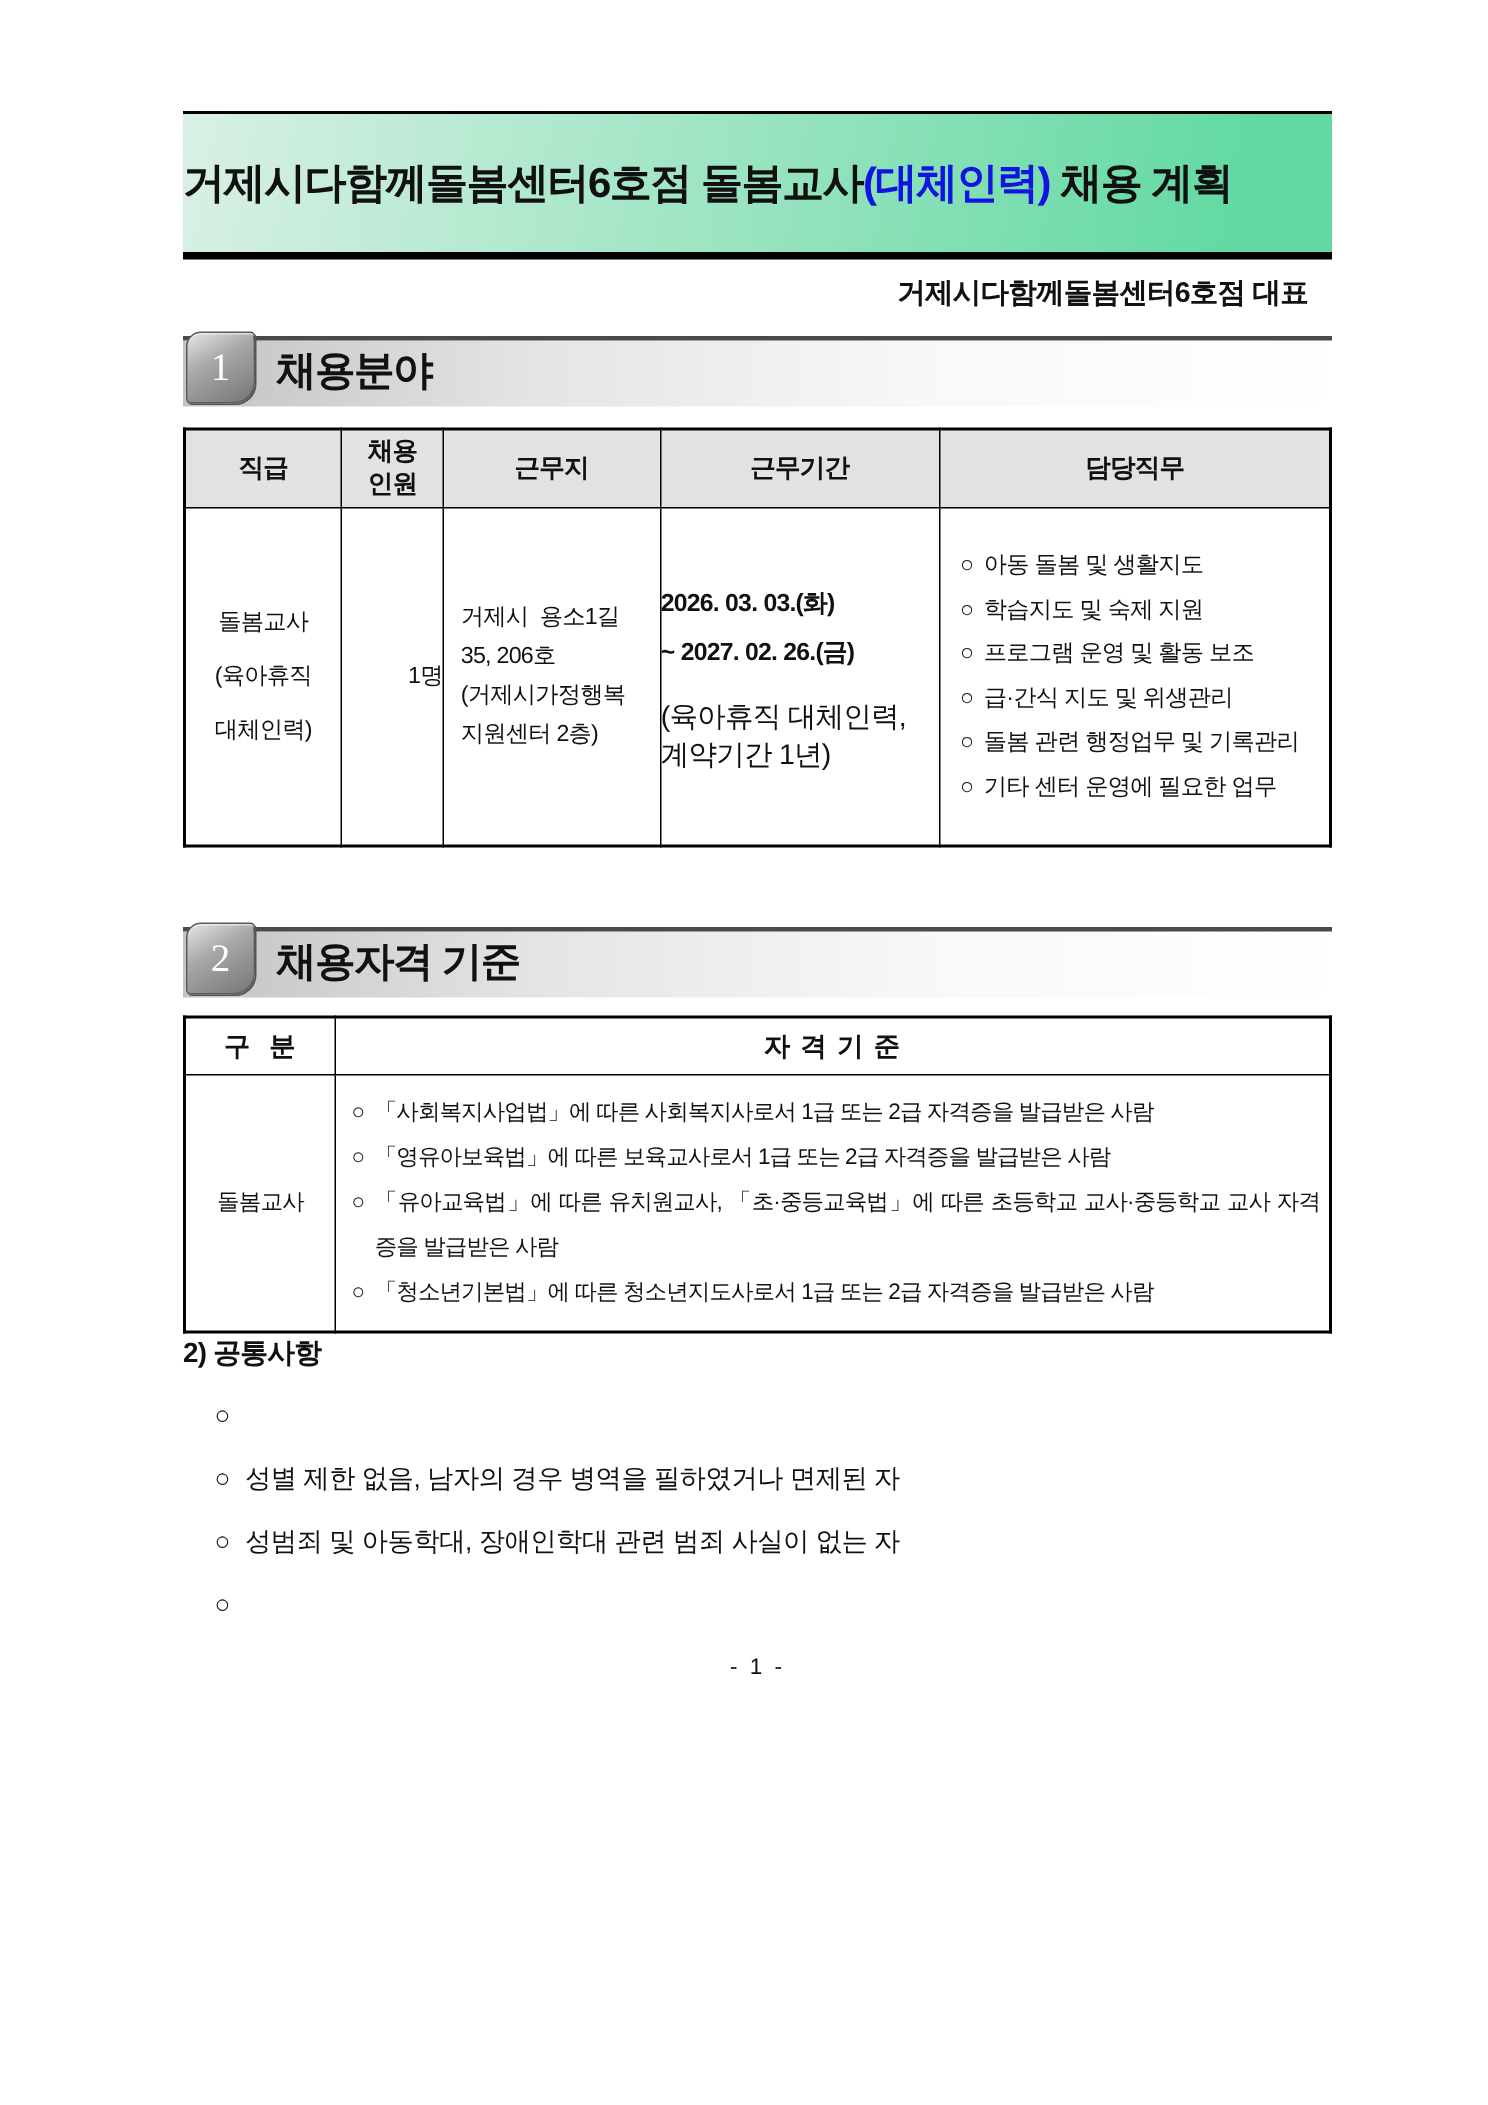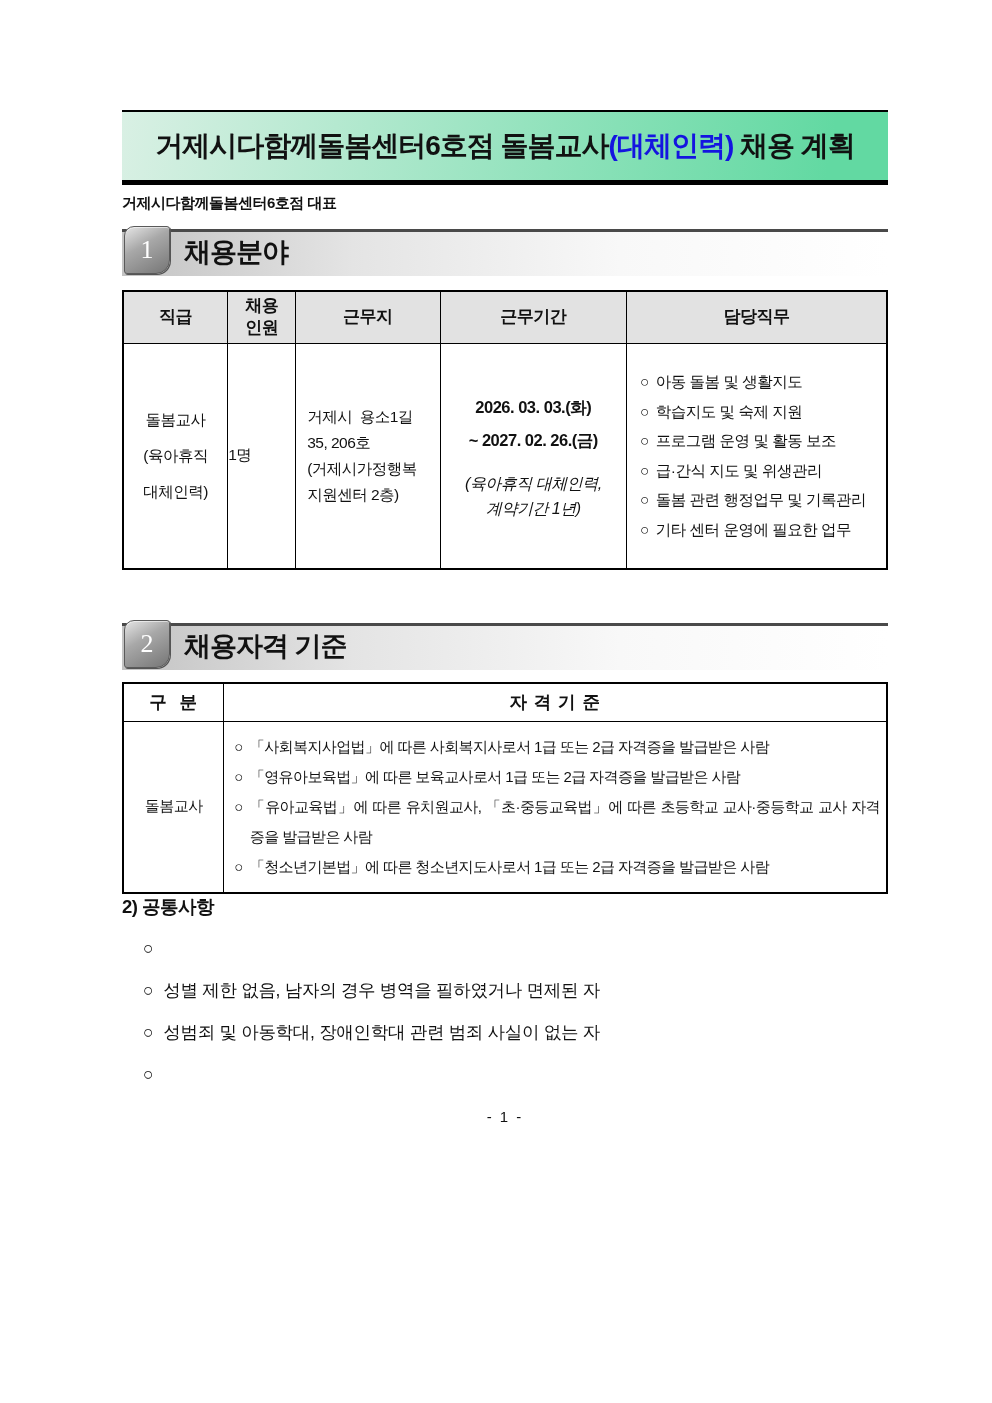--- a/index.html
+++ b/index.html
@@ -6,47 +6,47 @@
   html, body { background: #ffffff; }
   body {
     width: 992px; height: 1403px;
     font-family: "Liberation Sans", "DejaVu Sans", sans-serif;
     color: #111; position: relative; overflow: hidden;
   }
   .content { width: 766px; margin-left: 122px; }
 
   
   .banner {
-    margin-top: 110px;
+    margin-top: 74px;
     border-top: 2px solid #000;
     border-bottom: 5px solid #000;
-    height: 75px;
+    height: 99px;
     background: linear-gradient(100deg, #d9f0e4 0%, #bdeBD4 30%, #62d9a2 92%);
-    display: flex; align-items: center; justify-content: center;
+    display: flex; align-items: center; 
   }
   .banner-title {
     font-size: 28px; font-weight: bold; letter-spacing: -1px;
     white-space: nowrap;
   }
   .banner-title .hl { color: #1414e0; }
 
   
   .intro-par {
     margin-top: 13px;
     font-size: 17.5px; line-height: 37px;
     text-align: justify; text-indent: 1em;
     word-break: keep-all; letter-spacing: -0.4px;
   }
   .doc-date {
     margin-top: 7px; text-align: right; padding-right: 18px;
     font-size: 18px; font-weight: bold; letter-spacing: 0.5px;
   }
   .doc-sign {
-    margin-top: 9px; text-align: left; padding-right: 16px;
-    font-size: 15px; font-weight: bold; letter-spacing: -0.5px;
+    margin-top: 9px; text-align: right; padding-right: 16px;
+    font-size: 19px; font-weight: bold; letter-spacing: -0.5px;
   }
 
   
   .section-header { position: relative; height: 50px; }
   .section-header.first { margin-top: 13px; }
   .section-header.second { margin-top: 50px; }
   .section-strip {
     position: absolute; left: 0; right: 0; top: 3px; bottom: 0;
     border-top: 3px solid #4a4a4a;
     background: linear-gradient(to right, #c3c3c3 0%, #e4e4e4 30%, #f8f8f8 65%, #ffffff 100%);
@@ -73,25 +73,25 @@
   .tbl th, .tbl td { border: 1px solid #000; }
 
   .tbl1 { margin-top: 14px; }
   .tbl1 th {
     height: 52px; background: #e2e2e2;
     font-size: 17px; font-weight: bold; letter-spacing: -0.5px;
     white-space: pre-line; line-height: 22px; text-align: center;
   }
   .tbl1 td { height: 226px; vertical-align: middle; font-size: 15.5px; letter-spacing: -0.5px; }
   .cell-grade { text-align: center; white-space: pre-line; line-height: 36px; }
-  .cell-count { text-align: left; }
+  .cell-count { text-align: right; }
   .cell-place { padding: 0 8px 0 11px; white-space: pre-wrap; line-height: 26px; text-align: justify; }
-  .cell-period { text-align: center; }
+  .cell-period { text-align: left; }
   .period-main { font-weight: bold; font-size: 16.5px; line-height: 33px; white-space: pre-line; }
-  .period-note { font-size: 16px; line-height: 25px; margin-top: 14px; white-space: pre-line; font-style: italic; }
+  .period-note { font-size: 19px; line-height: 25px; margin-top: 14px; white-space: pre-line; }
   .cell-duties { padding-left: 13px; padding-right: 4px; }
   .duty-item { display: flex; line-height: 29.5px; font-size: 15.5px; }
   .duty-item .mk { margin-right: 7px; }
 
   .sub-head { margin-top: 17px; font-size: 18px; letter-spacing: -0.5px; }
   .sub-head b { font-size: 18.5px; }
   .sub-note { font-size: 16px; font-weight: normal; }
 
   .tbl2 { margin-top: 12px; }
   .tbl2 th {

